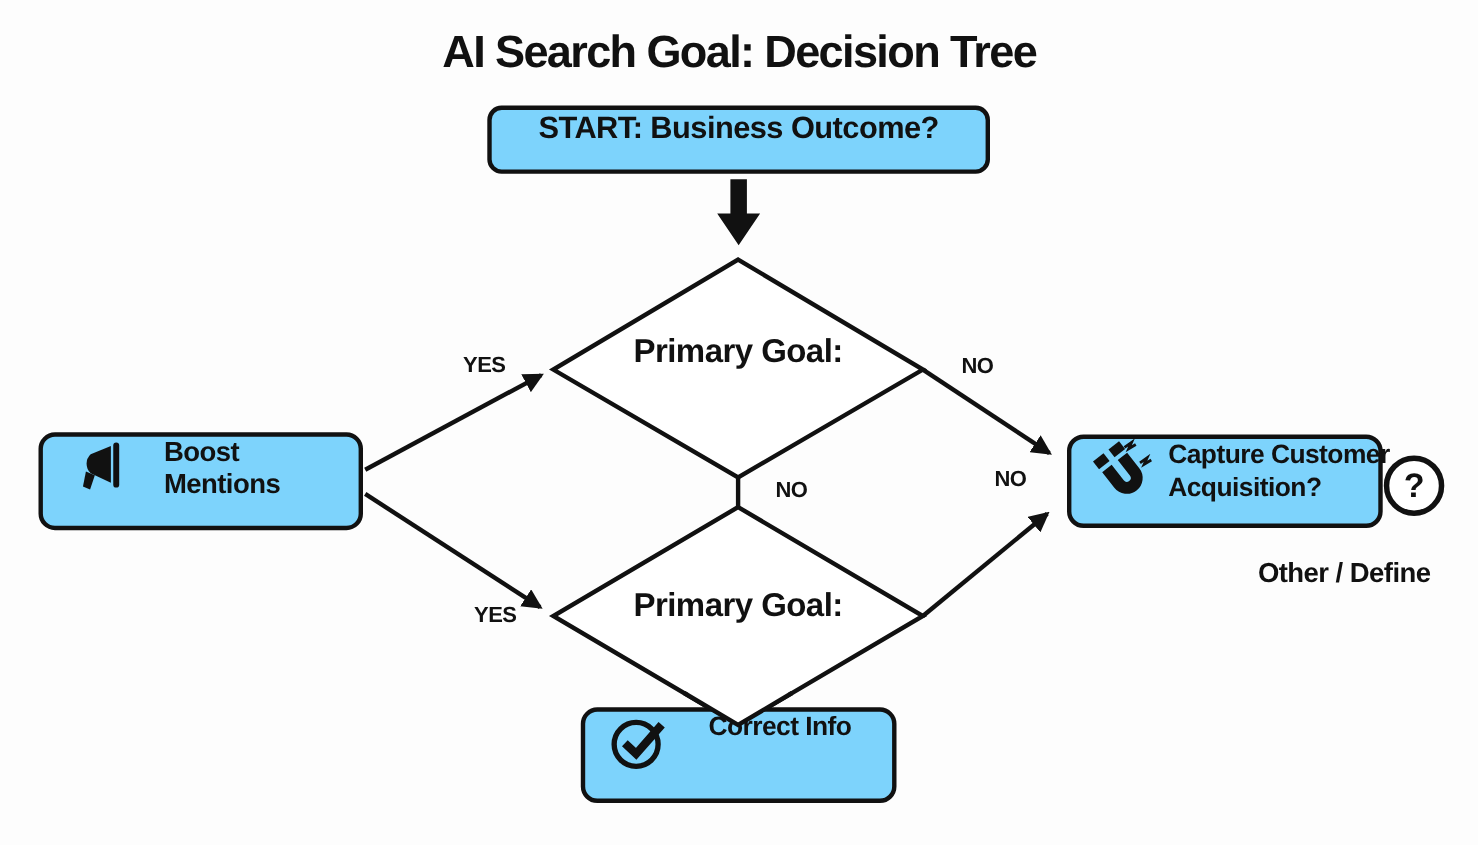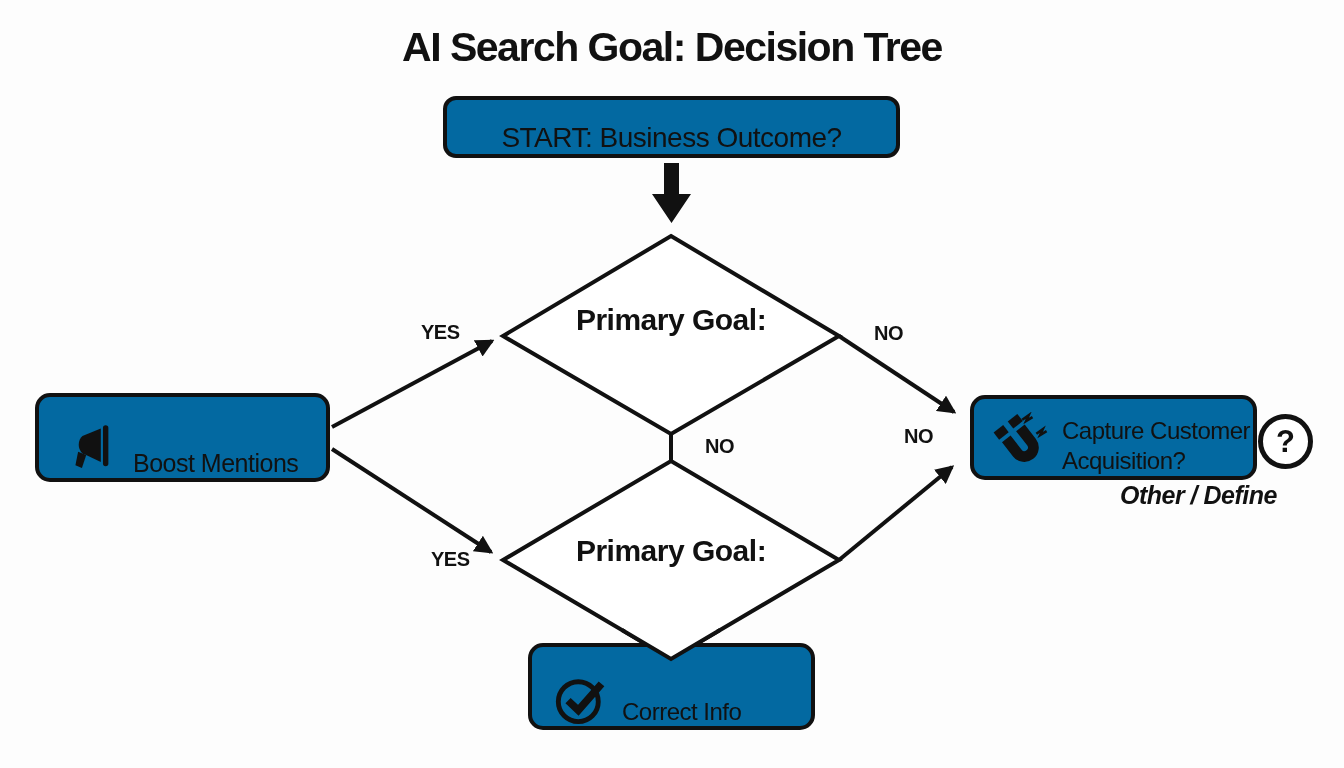--- a/index.html
+++ b/index.html
@@ -28,60 +28,60 @@
   .title {
     left: 0; top: 24px; width: 1344px;
     text-align: center;
     font-size: 41px;
     font-weight: 700;
     letter-spacing: -1.5px;
     z-index: 2;
   }
 
   .node-box {
-    background: #0369a1;
+    background: #7dd3fc;
     border: 4px solid #111;
     border-radius: 15px;
     display: flex;
-    align-items: flex-end;
-    z-index: 2;
-    font-weight: 400;
+    align-items: flex-start;
+    z-index: 2;
+    font-weight: 700;
     letter-spacing: -0.5px;
   }
 
   .start-box {
     left: 443px; top: 96px;
     width: 457px; height: 62px;
     justify-content: center;
     font-size: 28px;
     border-radius: 13px;
   }
 
   .boost-box {
     left: 35px; top: 393px;
     width: 295px; height: 89px;
     padding-left: 24px;
-    gap: 16px;
+    gap: 32px;
     font-size: 25px;
   }
 
   .capture-box {
     left: 970px; top: 395px;
     width: 287px; height: 85px;
     padding-left: 14px;
     gap: 8px;
     font-size: 24px;
   }
   .capture-box .two-line { line-height: 30px; white-space: nowrap; overflow: visible; }
 
   .correct-box {
     left: 528px; top: 643px;
     width: 287px; height: 87px;
     padding-left: 22px;
-    gap: 14px;
+    gap: 36px;
     font-size: 24px;
   }
 
   .diamond-text {
     text-align: center;
     font-weight: 700;
     font-size: 30px;
     line-height: 31px;
     letter-spacing: -0.5px;
     white-space: nowrap;
@@ -111,28 +111,27 @@
     border-radius: 50%;
     display: flex;
     align-items: center;
     justify-content: center;
     font-size: 31px;
     font-weight: 700;
     z-index: 2;
   }
 
   .other-label {
-    left: 1120px; top: 481px;
+    left: 1120px; top: 507px;
     width: 204px;
-    text-align: left;
+    text-align: center;
     font-weight: 700;
     font-size: 25px;
     letter-spacing: -0.5px;
     z-index: 2;
-    font-style: italic;
   }
 
   .icon { flex: 0 0 auto; display: block; }
 </style>
 </head>
 <body>
 
 <div id="stage">
 
   <svg class="layer" id="lines-layer" viewBox="0 0 1344 768">

